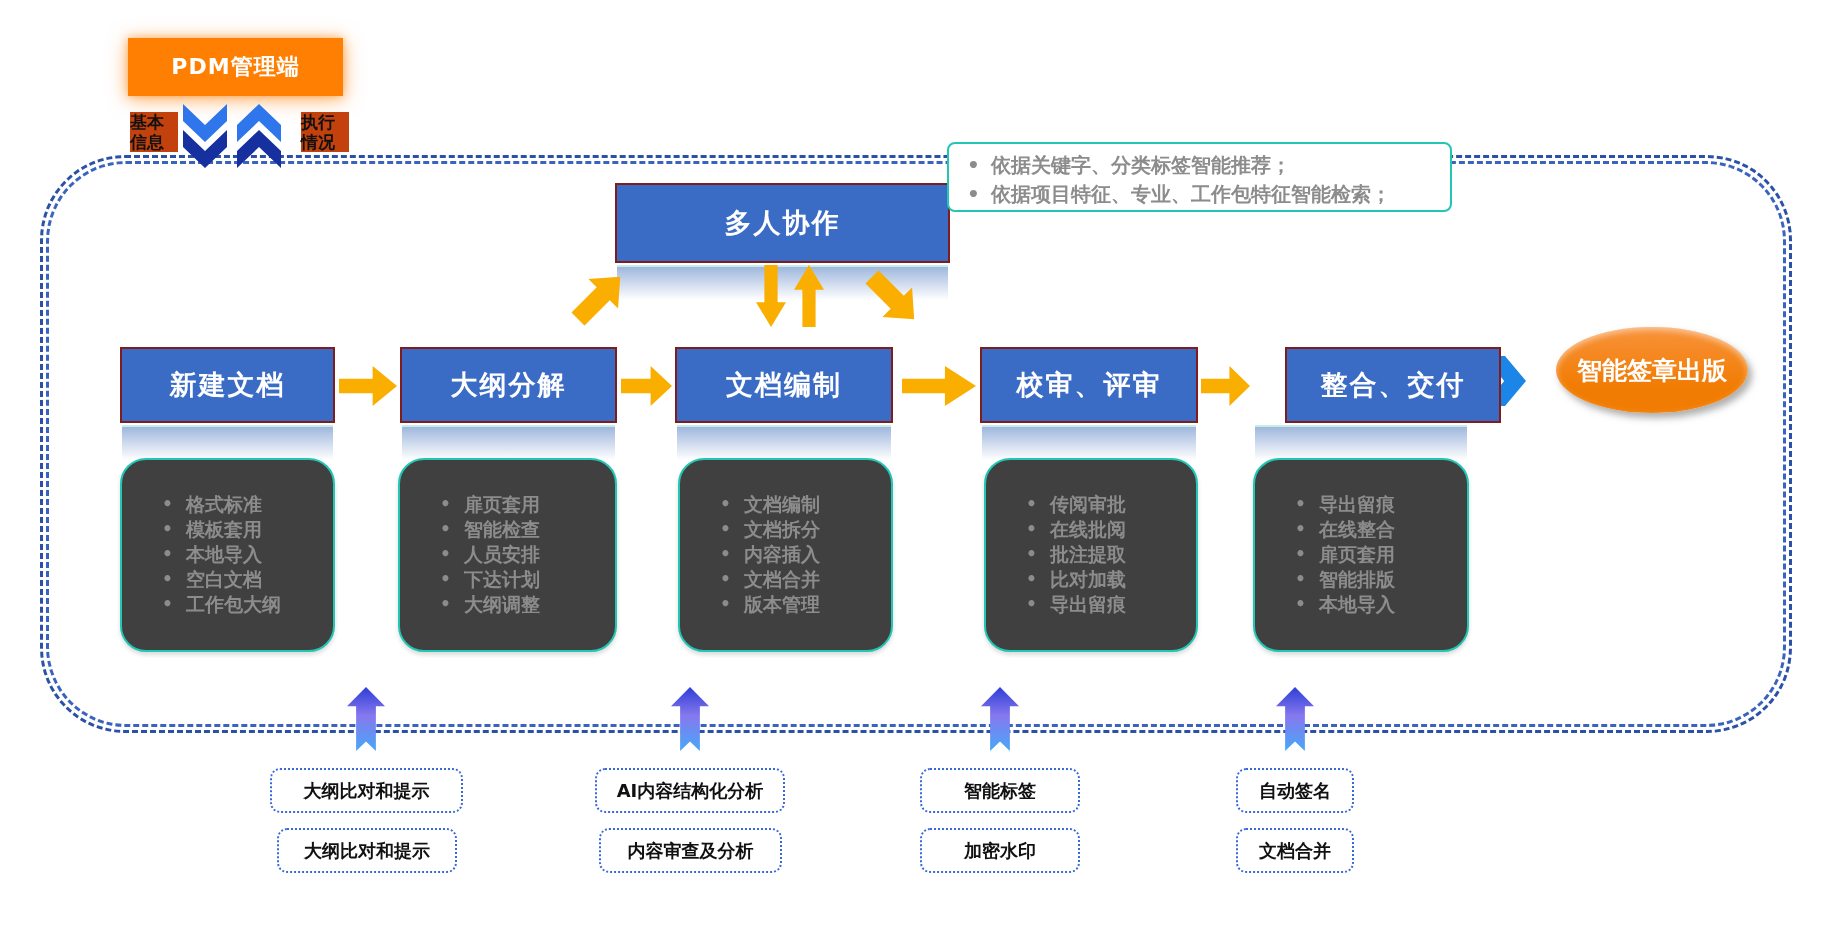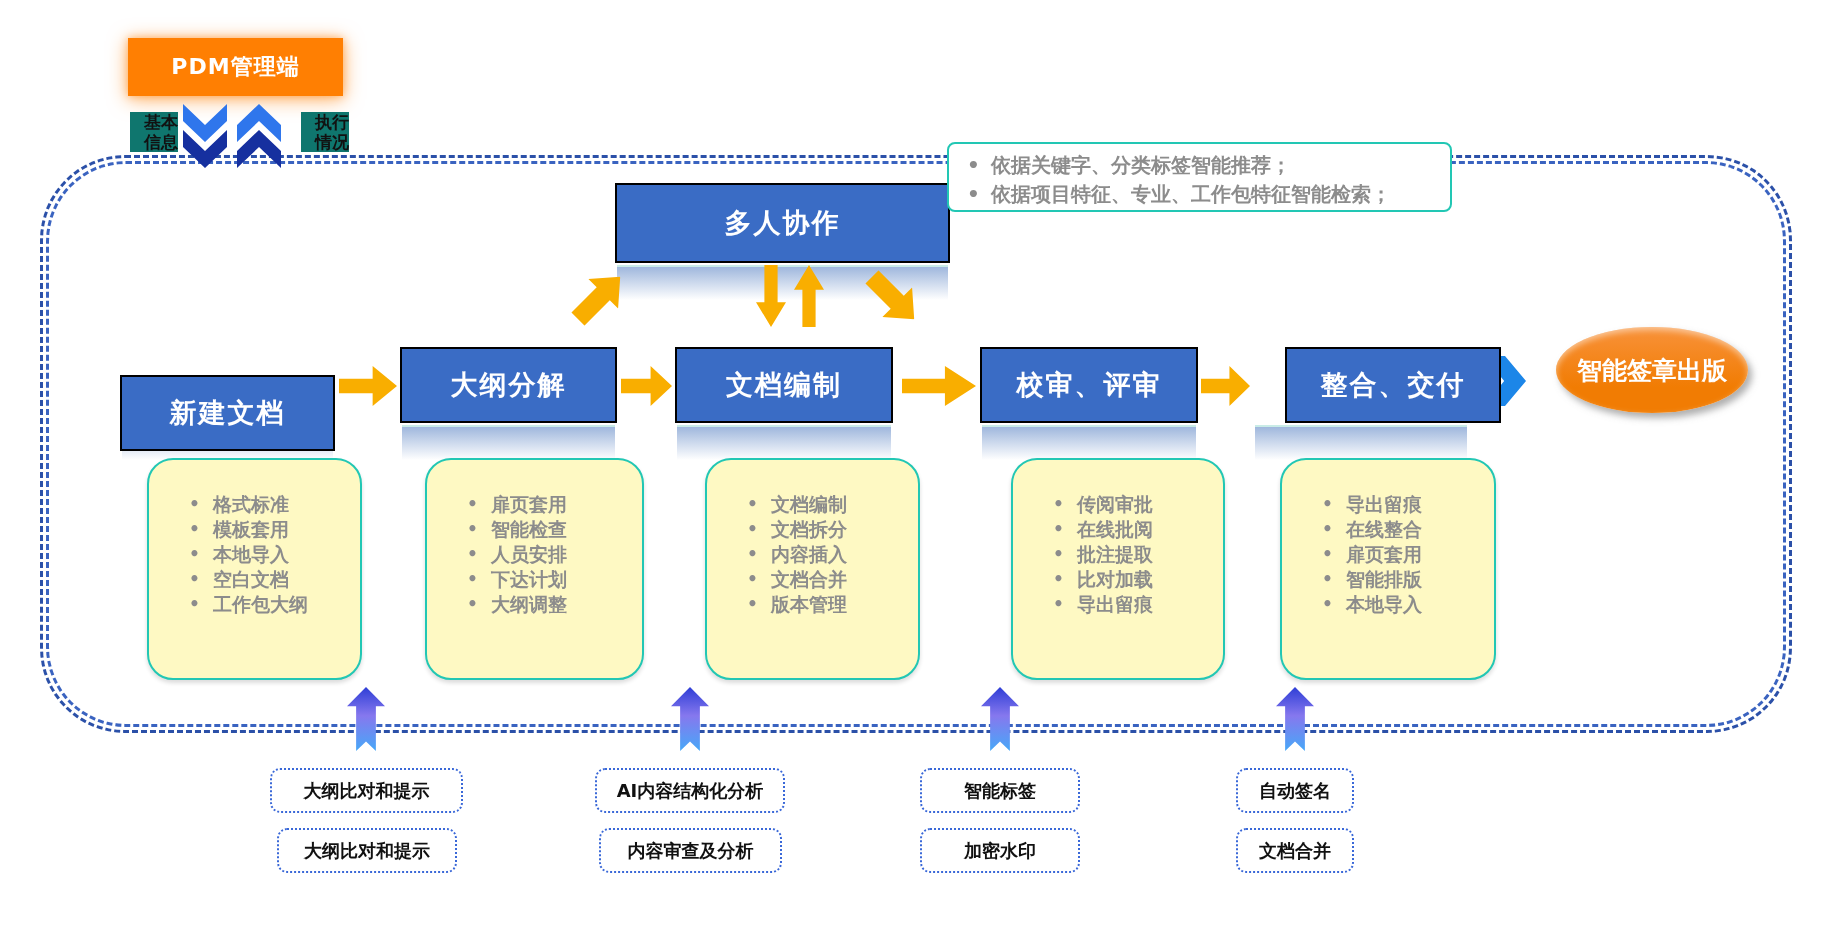--- a/index.html
+++ b/index.html
@@ -17,31 +17,31 @@
        letter-spacing:1px;box-shadow:0 3px 20px rgba(255,127,2,.6),0 0 8px rgba(255,127,2,.45);z-index:6;}
 
   
   .duplex{top:104px;width:44px;height:64px;z-index:7;}
   .chv{position:absolute;left:0;width:44px;height:38px;}
   .dn{clip-path:polygon(0 0,50% 55%,100% 0,100% 45%,50% 100%,0 45%);}
   .up{clip-path:polygon(50% 0,100% 55%,100% 100%,50% 45%,0 100%,0 55%);}
   .c1{background:#2f76ec;top:0;}
   .c2{background:#16309f;top:26px;}
   .side-label{top:112px;width:48px;font-weight:bold;font-size:17px;line-height:20px;color:#111;
-              text-align:right;white-space:pre-line;z-index:7;background:#0f766e;}
+              text-align:left;white-space:pre-line;z-index:7;background:#c2410c;}
 
   
   .note{left:947px;top:142px;width:505px;height:70px;background:#fff;border:2px solid #22c7b4;
         border-radius:8px;z-index:6;box-sizing:border-box;}
   .note ul{margin:0;padding:7px 0 0 18px;list-style:none;}
   .note li{position:relative;padding-left:24px;color:#8c8c8c;font-weight:bold;font-size:20px;line-height:29px;}
   .note li::before{content:"•";position:absolute;left:0;top:0;}
 
   
-  .bluebox{background:#3a6cc5;border:2px solid #000000;box-sizing:border-box;color:#fff;
+  .bluebox{background:#3a6cc5;border:2px solid #7f1d1d;box-sizing:border-box;color:#fff;
            font-weight:bold;font-size:27px;letter-spacing:2px;display:flex;align-items:center;justify-content:center;z-index:3;}
   .collab{left:615px;top:183px;width:335px;height:80px;}
   .stage{top:347px;height:76px;}
   .reflect{height:33px;border-top:2px solid #c9ece7;z-index:1;
            background:linear-gradient(to bottom,rgba(135,165,212,.8),rgba(255,255,255,0));}
 
   
   .oarrow{background:#f9ae00;clip-path:polygon(50% 0,100% 40%,72% 40%,72% 100%,28% 100%,28% 40%,0 40%);z-index:4;}
 
   
@@ -52,22 +52,22 @@
   .fchev{left:1484px;top:356px;width:42px;height:50px;background:#1c86e8;
          clip-path:polygon(0 0,50% 0,100% 50%,50% 100%,0 100%,48% 50%);z-index:2;}
 
   
   .ellipse{left:1556px;top:327px;width:192px;height:86px;border-radius:50%;
            background:linear-gradient(180deg,#f8923a,#f17c03 70%);
            box-shadow:4px 5px 7px rgba(110,110,110,.55),inset 0 3px 6px rgba(255,255,255,.5);
            color:#fff;font-weight:bold;font-size:25px;display:flex;align-items:center;justify-content:center;z-index:2;}
 
   
-  .tealbox{top:458px;height:222px;background:#fef9c3;border:2px solid #22c7b4;border-radius:26px;
-           box-sizing:border-box;box-shadow:0 3px 4px rgba(0,0,0,.14);z-index:2;margin-left:27px;}
+  .tealbox{top:458px;height:194px;background:#404040;border:2px solid #22c7b4;border-radius:26px;
+           box-sizing:border-box;box-shadow:0 3px 4px rgba(0,0,0,.14);z-index:2;}
   .list{margin:0;padding:32px 6px 0 40px;list-style:none;}
   .list li{position:relative;padding-left:24px;color:#8c8c8c;font-weight:bold;font-size:19px;line-height:25px;}
   .list li::before{content:"•";position:absolute;left:0;top:0;font-size:17px;}
 
   
   .barrow{top:687px;width:38px;height:64px;z-index:5;
           background:linear-gradient(180deg,#2e3ed6 0%,#8678ee 45%,#47a8f8 100%);
           clip-path:polygon(50% 0,100% 30%,76% 30%,76% 100%,50% 85%,24% 100%,24% 30%,0 30%);}
 
   
@@ -105,21 +105,21 @@
   </div>
 
   <div class="abs bluebox collab">多人协作</div>
   <div class="abs reflect" style="left:617px;top:265px;width:331px;"></div>
 
   <div class="abs oarrow" style="left:578px;top:268px;width:42px;height:60px;transform:rotate(45deg);"></div>
   <div class="abs oarrow" style="left:756px;top:265px;width:30px;height:62px;transform:rotate(180deg);"></div>
   <div class="abs oarrow" style="left:794px;top:265px;width:30px;height:62px;"></div>
   <div class="abs oarrow" style="left:872px;top:268px;width:42px;height:60px;transform:rotate(135deg);"></div>
 
-  <div class="abs bluebox stage" style="left:120px;width:215px;margin-top:28px;">新建文档</div>
+  <div class="abs bluebox stage" style="left:120px;width:215px;">新建文档</div>
   <div class="abs bluebox stage" style="left:400px;width:217px;">大纲分解</div>
   <div class="abs bluebox stage" style="left:675px;width:218px;">文档编制</div>
   <div class="abs bluebox stage" style="left:980px;width:218px;">校审、评审</div>
   <div class="abs bluebox stage" style="left:1253px;width:216px;margin-left:32px;">整合、交付</div>
 
   <div class="abs reflect" style="left:122px;top:425px;width:211px;"></div>
   <div class="abs reflect" style="left:402px;top:425px;width:213px;"></div>
   <div class="abs reflect" style="left:677px;top:425px;width:214px;"></div>
   <div class="abs reflect" style="left:982px;top:425px;width:214px;"></div>
   <div class="abs reflect" style="left:1255px;top:425px;width:212px;"></div>

